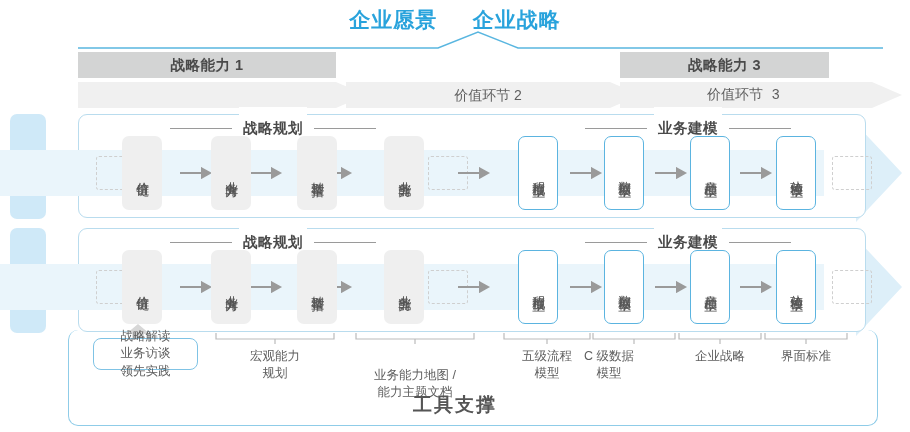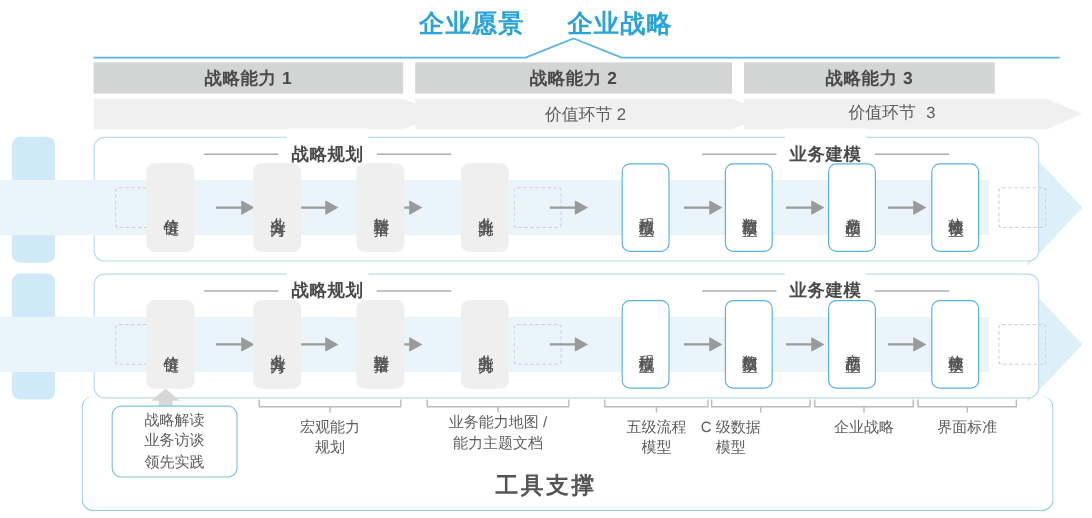--- a/index.html
+++ b/index.html
@@ -116,21 +116,21 @@
     clip-path:polygon(50% 0, 100% 45%, 74% 45%, 74% 100%, 26% 100%, 26% 45%, 0 45%);
   }
 
   
   .brk{ position:absolute; height:12px; }
   .blabel{
     position:absolute; text-align:center; font-size:12.5px;
     color:#5e5e5e; line-height:1.35; white-space:pre-line;
   }
   .tool-box{
-    position:absolute; left:93px; top:338px; width:105px; height:60px;
+    position:absolute; left:93px; top:338px; width:105px; height:32px;
     border:1.3px solid #7fc3e5; border-radius:8px; background:#fff;
     display:flex; align-items:center; justify-content:center;
     font-size:12.5px; color:#5e5e5e; line-height:1.38; text-align:center;
     white-space:pre-line;
   }
 
   
   .support-box{
     position:absolute; left:68px; top:330px; width:810px; height:96px;
     border:1.3px solid #8fcce8; border-radius:10px;
@@ -150,21 +150,20 @@
     <span>企业愿景</span>
     <span class="title-gap"></span>
     <span>企业战略</span>
   </div>
 
   <svg class="caret-svg" viewBox="0 0 910 24">
     <polyline points="78,20 438,20 478,4 518,20 883,20" fill="none" stroke="#59b6e0" stroke-width="1.4"></polyline>
   </svg>
 
   <div class="cap-bar cap1">战略能力 1</div>
-  <div class="cap-bar cap2">战略能力 2</div>
   <div class="cap-bar cap3">战略能力 3</div>
 
   <svg class="value-bar-wrap" viewBox="0 0 824 26" preserveAspectRatio="none">
     <path d="M0,0 H258 L288,13 L258,26 H0 Z" fill="#f0f0f0"></path>
     <path d="M268,0 H532 L562,13 L532,26 H268 Z" fill="#f0f0f0"></path>
     <path d="M542,0 H794 L824,13 L794,26 H542 Z" fill="#f0f0f0"></path>
   </svg>
   <div class="value-label v2">价值环节 2</div>
   <div class="value-label v3">价值环节 3</div>
 
@@ -292,21 +291,21 @@
     </svg>
   <svg class="brk" style="left:764px; top:332px; width:84px;" viewBox="0 0 84 12">
       <path d="M1,1 V7 H83 V1 M42,7 V12" stroke="#bbb" stroke-width="1.2" fill="none"></path>
     </svg>
 
   <div class="tool-box">战略解读
 业务访谈
 领先实践</div>
   <div class="blabel" style="left:215px; top:348px; width:120px;">宏观能力
 规划</div>
-  <div class="blabel" style="left:355px; top:344px; width:120px;">业务能力地图 /
+  <div class="blabel" style="left:355px; top:367px; width:120px;">业务能力地图 /
 能力主题文档</div>
   <div class="blabel" style="left:503px; top:348px; width:88px;">五级流程
 模型</div>
   <div class="blabel" style="left:567px; top:348px; width:84px;">C 级数据
 模型</div>
   <div class="blabel" style="left:678px; top:348px; width:84px;">企业战略</div>
   <div class="blabel" style="left:764px; top:348px; width:84px;">界面标准</div>
 
   <div class="support-title">工具支撑</div>
 

